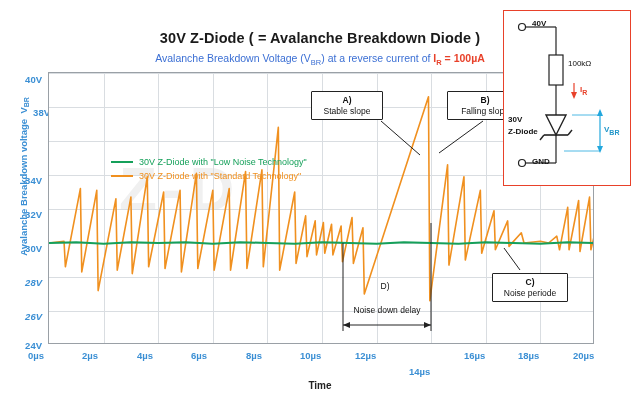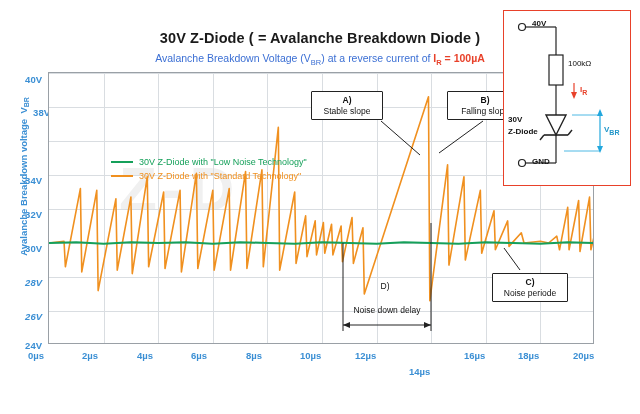--- a/index.html
+++ b/index.html
@@ -105,20 +105,21 @@
 <div id="root">
 
   <div class="title">30V Z-Diode ( = Avalanche Breakdown Diode )</div>
   <div class="subtitle">
     <span>Avalanche Breakdown Voltage (V</span><span class="sub">BR</span><span>) at a reverse current of </span><span class="red"><span>I</span><span class="sub">R</span><span> = 100µA</span></span>
   </div>
 
   <div class="ylabel">
     Avalanche Breakdown voltage &nbsp;V<span class="sub">BR</span>
   </div>
+  <div class="xlabel">Time</div>
 
   <div class="ytick" style="left:0px; top:74px;">40V</div>
   <div class="ytick" style="left:8px; top:107px;">38V</div>
   <div class="ytick" style="left:0px; top:141px;margin-left:35px;">36V</div>
   <div class="ytick" style="left:0px; top:175px;">34V</div>
   <div class="ytick" style="left:0px; top:209px;text-align:right;">32V</div>
   <div class="ytick" style="left:0px; top:243px;">30V</div>
   <div class="ytick" style="left:0px; top:277px;font-style:italic;">28V</div>
   <div class="ytick" style="left:0px; top:311px;font-style:italic;">26V</div>
   <div class="ytick" style="left:0px; top:340px;">24V</div>

